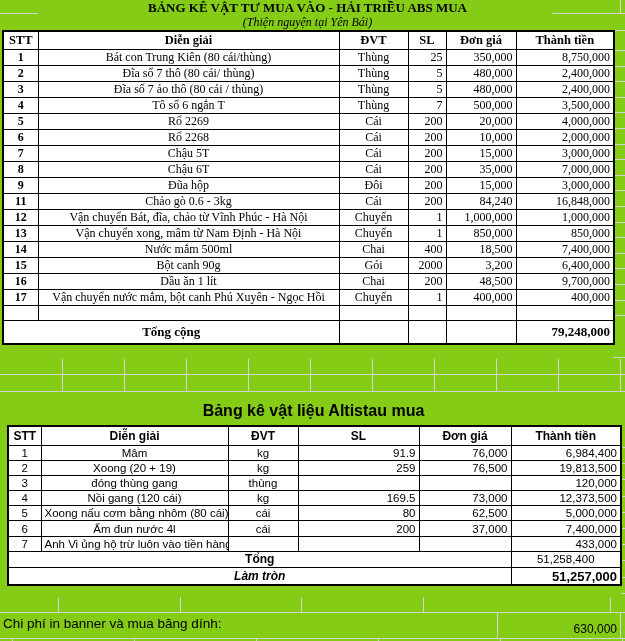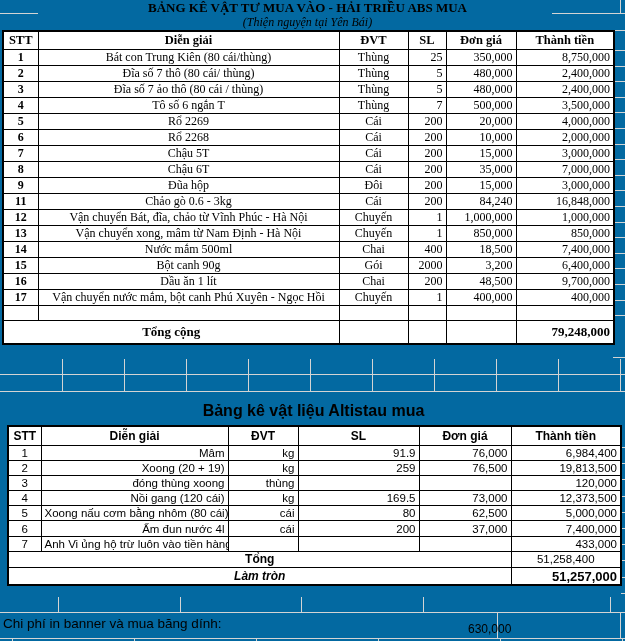--- a/index.html
+++ b/index.html
@@ -1,18 +1,18 @@
 <!DOCTYPE html>
 <html><head>
 <meta charset="utf-8">
 <style>
   *{margin:0;padding:0;box-sizing:border-box}
   html,body{background:#fff}
   body{width:625px;height:641px;font-family:"Liberation Serif",serif;color:#000}
-  .page{position:relative;width:625px;height:641px;background:#0369a1;overflow:hidden}
+  .page{position:relative;width:625px;height:641px;background:#84cc16;overflow:hidden}
 
   
   .hl,.vl{position:absolute;display:block;background:#d4d4d4}
   .hl{height:1px}
   .vl{width:1px}
   .strip{position:absolute;display:block;background:repeating-linear-gradient(180deg,#d4d4d4 0 1px,transparent 1px 15.6px)}
 
   
   .t1-title{position:absolute;left:2px;top:0;width:611px;text-align:center;font-weight:bold;font-size:13px;line-height:15px}
   .t1-sub{position:absolute;left:2px;top:14px;width:611px;text-align:center;font-style:italic;font-size:12px;line-height:16px}
@@ -31,32 +31,32 @@
   .t1 .empty-row td{height:15px}
   .t1 .total-row td{height:24px}
   .t1 .total-row .lbl{font-weight:bold;font-size:13px}
   .t1 .total-row .val{font-weight:bold;text-align:right;font-size:13px}
 
   
   .t2{left:7px;top:425px;width:613px;border:2px solid #000;font-family:"Liberation Sans",sans-serif;font-size:11.5px}
   .t2 th{height:19px;font-size:12px;text-align:center;font-weight:bold}
   .t2 td{height:15.2px}
   .t2 td:nth-child(1){text-align:center}
-  .t2 td:nth-child(2),.t2 td:nth-child(3){text-align:right}
+  .t2 td:nth-child(2),.t2 td:nth-child(3){text-align:center}
   .t2 td:nth-child(4),.t2 td:nth-child(5),.t2 td:nth-child(6){text-align:right}
   .t2 .sum-row td{height:16px}
   .t2 .sum-row .lbl{font-weight:bold;text-align:center;font-size:12px}
   .t2 .sum-row .val{text-align:center}
   .t2 .round-row td{height:18px}
   .t2 .round-row .lbl{font-weight:bold;font-style:italic;text-align:center;font-size:12px}
   .t2 .round-row .val{font-weight:bold;text-align:right;font-size:13px}
 
   
   .footer-label{position:absolute;left:3px;top:612px;font-family:"Liberation Sans",sans-serif;font-size:13.5px;line-height:24px}
-  .footer-value{position:absolute;left:468px;top:622px;width:118px;font-family:"Liberation Sans",sans-serif;font-size:12px;line-height:15px}
+  .footer-value{position:absolute;left:499px;top:622px;width:118px;text-align:right;font-family:"Liberation Sans",sans-serif;font-size:12px;line-height:15px}
 </style>
 </head>
 <body>
 
 <div class="page">
 
   <i class="hl" style="top:13px;left:0;width:38px"></i>
   <i class="hl" style="top:13px;left:552px;width:73px"></i>
   <i class="vl" style="top:0;left:620px;height:13px"></i>
   <i class="hl" style="top:30px;left:613px;width:12px"></i>
@@ -295,21 +295,21 @@
         <tr>
           <td>2</td>
           <td>Xoong (20 + 19)</td>
           <td>kg</td>
           <td>259</td>
           <td>76,500</td>
           <td>19,813,500</td>
         </tr>
         <tr>
           <td>3</td>
-          <td>đóng thùng xoong</td>
+          <td>đóng thùng gang</td>
           <td>thùng</td>
           <td></td>
           <td></td>
           <td>120,000</td>
         </tr>
         <tr>
           <td>4</td>
           <td>Nồi gang (120 cái)</td>
           <td>kg</td>
           <td>169.5</td>

